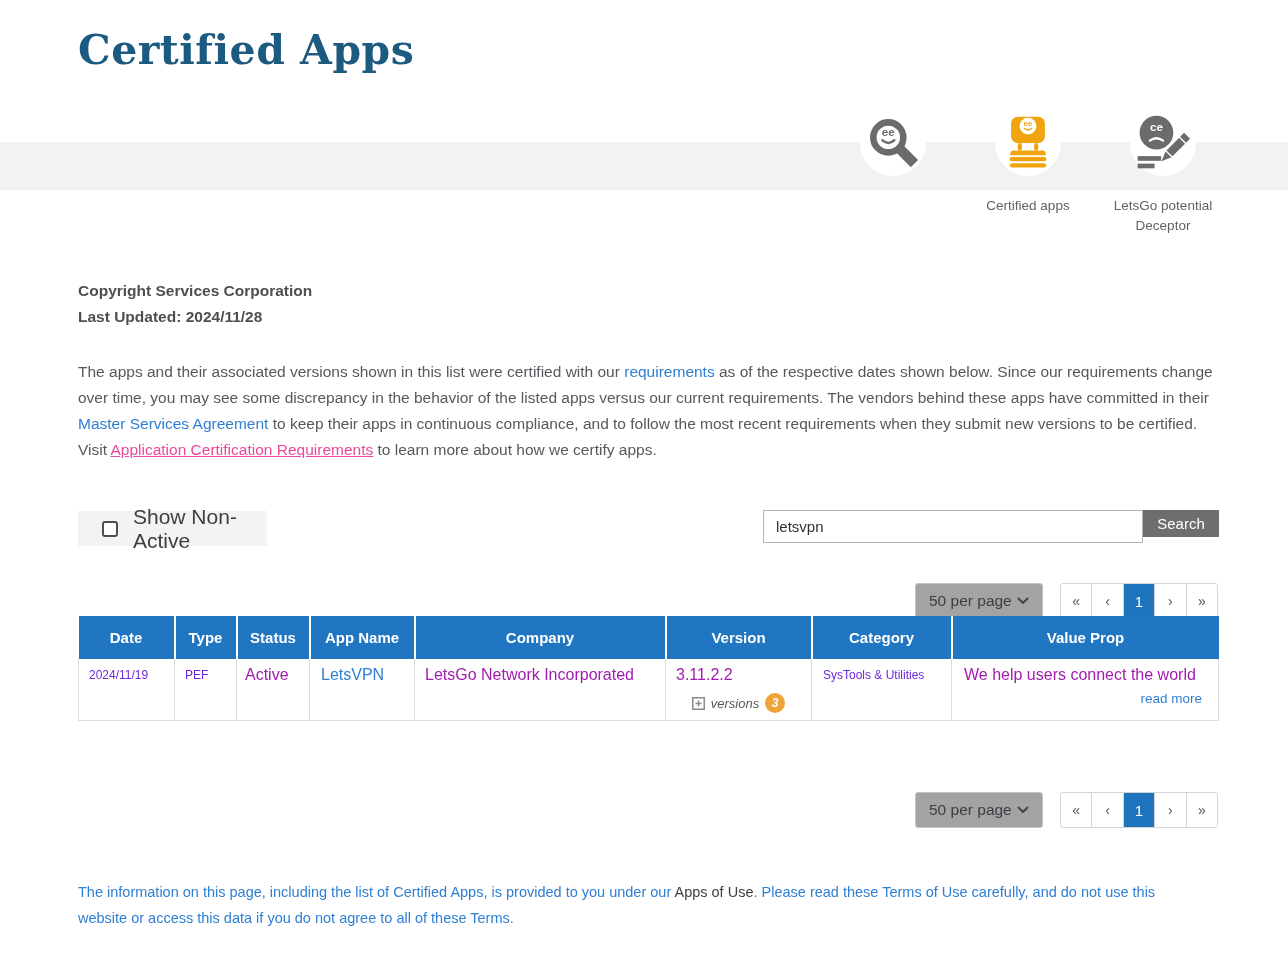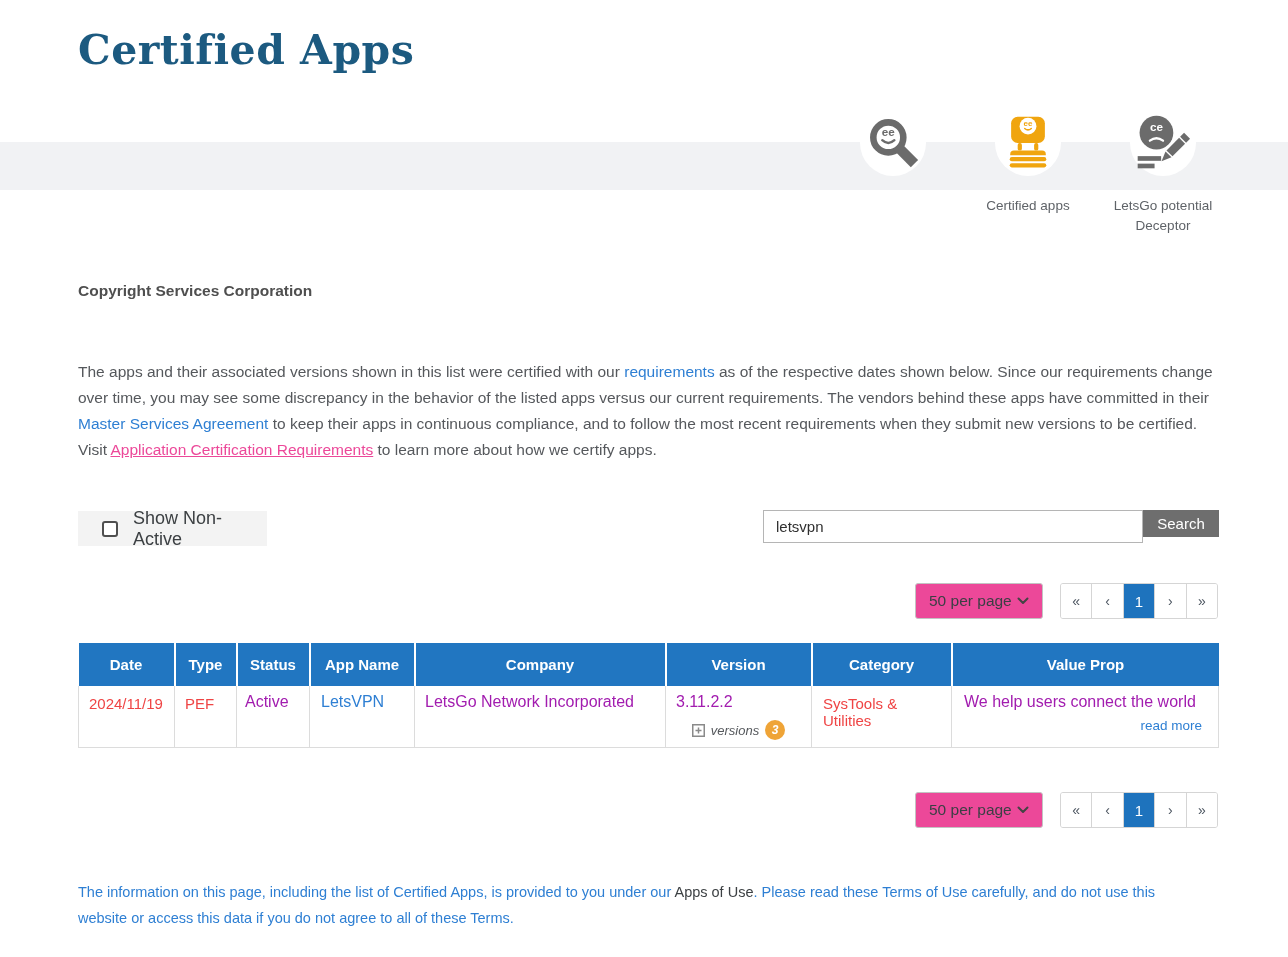--- a/index.html
+++ b/index.html
@@ -32,65 +32,65 @@
   a.dark-link { color:#ec4899; text-decoration:underline; cursor:pointer; }
   
   .nonactive-box {
     position:absolute; left:78px; top:511px; width:189px; height:35px; background:#f3f3f3;
     display:flex; align-items:center; padding-left:24px;
   }
   .checkbox {
     width:16px; height:16px; border:2px solid #4f4f4f; border-radius:3px; background:#fff; cursor:pointer;
     flex:0 0 auto;
   }
-  .nonactive-label { margin-left:15px; font-size:18px; color:#3c4043; }
+  .nonactive-label { margin-left:15px; font-size:21px; color:#3c4043; }
   .search-input {
     position:absolute; left:763px; top:510px; width:380px; height:33px;
     border:1px solid #b5b5b5; font-size:15px; color:#303030; padding:0 12px; outline:none;
     font-family:"Liberation Sans", sans-serif;
   }
   .search-button {
     position:absolute; left:1143px; top:510px; width:76px; height:27px;
     background:#6e6e6e; color:#ffffff; border:none; font-size:15px; cursor:pointer;
     font-family:"Liberation Sans", sans-serif;
   }
   
   .pag-row { position:absolute; left:0; width:1288px; height:36px; }
   .pag-row.top { top:583px; }
   .pag-row.bottom { top:792px; }
   .per-page {
     position:absolute; left:915px; top:0; width:128px; height:36px;
-    border:1px solid #c3c3c3; border-radius:3px; background:#ec4899;
+    border:1px solid #c3c3c3; border-radius:3px; background:#a3a3a3;
     display:flex; align-items:center; justify-content:space-between;
     padding:7px 13px; font-size:15.5px; color:#3b3f44; cursor:pointer;
   }
   .pager {
     position:absolute; left:1060px; top:0; width:158px; height:36px;
     display:flex; border:1px solid #d5d5d5; border-radius:3px; overflow:hidden; background:#fff;
   }
   .pager .pg {
     flex:1; display:flex; align-items:center; justify-content:center;
     font-size:14px; color:#4c5560; border-left:1px solid #d5d5d5; cursor:pointer; background:#fff;
   }
   .pager .pg:first-child { border-left:none; }
   .pager .pg.active { background:#1e73bd; color:#ffffff; font-size:15px; }
   
-  .apps-table { position:absolute; left:78px; top:643px; width:1140px; border-collapse:collapse; table-layout:fixed; }
+  .apps-table { position:absolute; left:78px; top:616px; width:1140px; border-collapse:collapse; table-layout:fixed; }
   .apps-table th {
     background:#2176c1; color:#ffffff; font-size:15px; font-weight:700;
     height:43px; text-align:center; border-left:2px solid #ffffff;
   }
   .apps-table th:first-child { border-left:none; }
   .apps-table td {
     height:60px; vertical-align:top; background:#fff;
     border-right:1px solid #dcdcdc; border-bottom:1px solid #dcdcdc;
     padding:8px 10px;
   }
   .apps-table td:first-child { border-left:1px solid #dcdcdc; }
-  .cell-sm { font-size:15px; color:#ef4444; }
+  .cell-sm { font-size:12px; color:#6d28d9; }
   .cell-lg { font-size:16px; color:#a21caf; }
   .app-link { color:#2e7fd3; font-size:16px; text-decoration:none; cursor:pointer; }
   .versions-row { margin-top:9px; display:flex; align-items:center; justify-content:center; gap:6px; cursor:pointer;font-style:italic; }
   .versions-text { font-size:13px; color:#55585c; }
   .count-badge {
     width:20px; height:20px; border-radius:50%; background:#efa437; color:#fff;
     font-size:12px; font-weight:700; display:flex; align-items:center; justify-content:center;
   }
   .readmore { margin-top:7px; text-align:right; font-size:13.5px; padding-right:4px; }
   
@@ -147,20 +147,21 @@
         </g>
         <rect x="5" y="46" width="25" height="5" fill="#6b6b6b"></rect>
         <rect x="5" y="54" width="18" height="5" fill="#6b6b6b"></rect>
       </svg>
     </div>
     <div class="icon-label">LetsGo potential Deceptor</div>
   </div>
 
   <div class="copyright-block">
     <div>Copyright Services Corporation</div>
+    <div>Last Updated: 2024/11/28</div>
   </div>
 
   <div class="intro">
     <span>The apps and their associated versions shown in this list were certified with our </span><a class="lite-link">requirements</a><span> as of the respective dates shown below. Since our requirements change over time, you may see some discrepancy in the behavior of the listed apps versus our current requirements. The vendors behind these apps have committed in their </span><a class="lite-link">Master Services Agreement</a><span> to keep their apps in continuous compliance, and to follow the most recent requirements when they submit new versions to be certified. Visit </span><a class="dark-link">Application Certification Requirements</a><span> to learn more about how we certify apps.</span>
   </div>
 
   <div class="nonactive-box">
     <span class="checkbox"></span>
     <span class="nonactive-label">Show Non-Active</span>
   </div>

